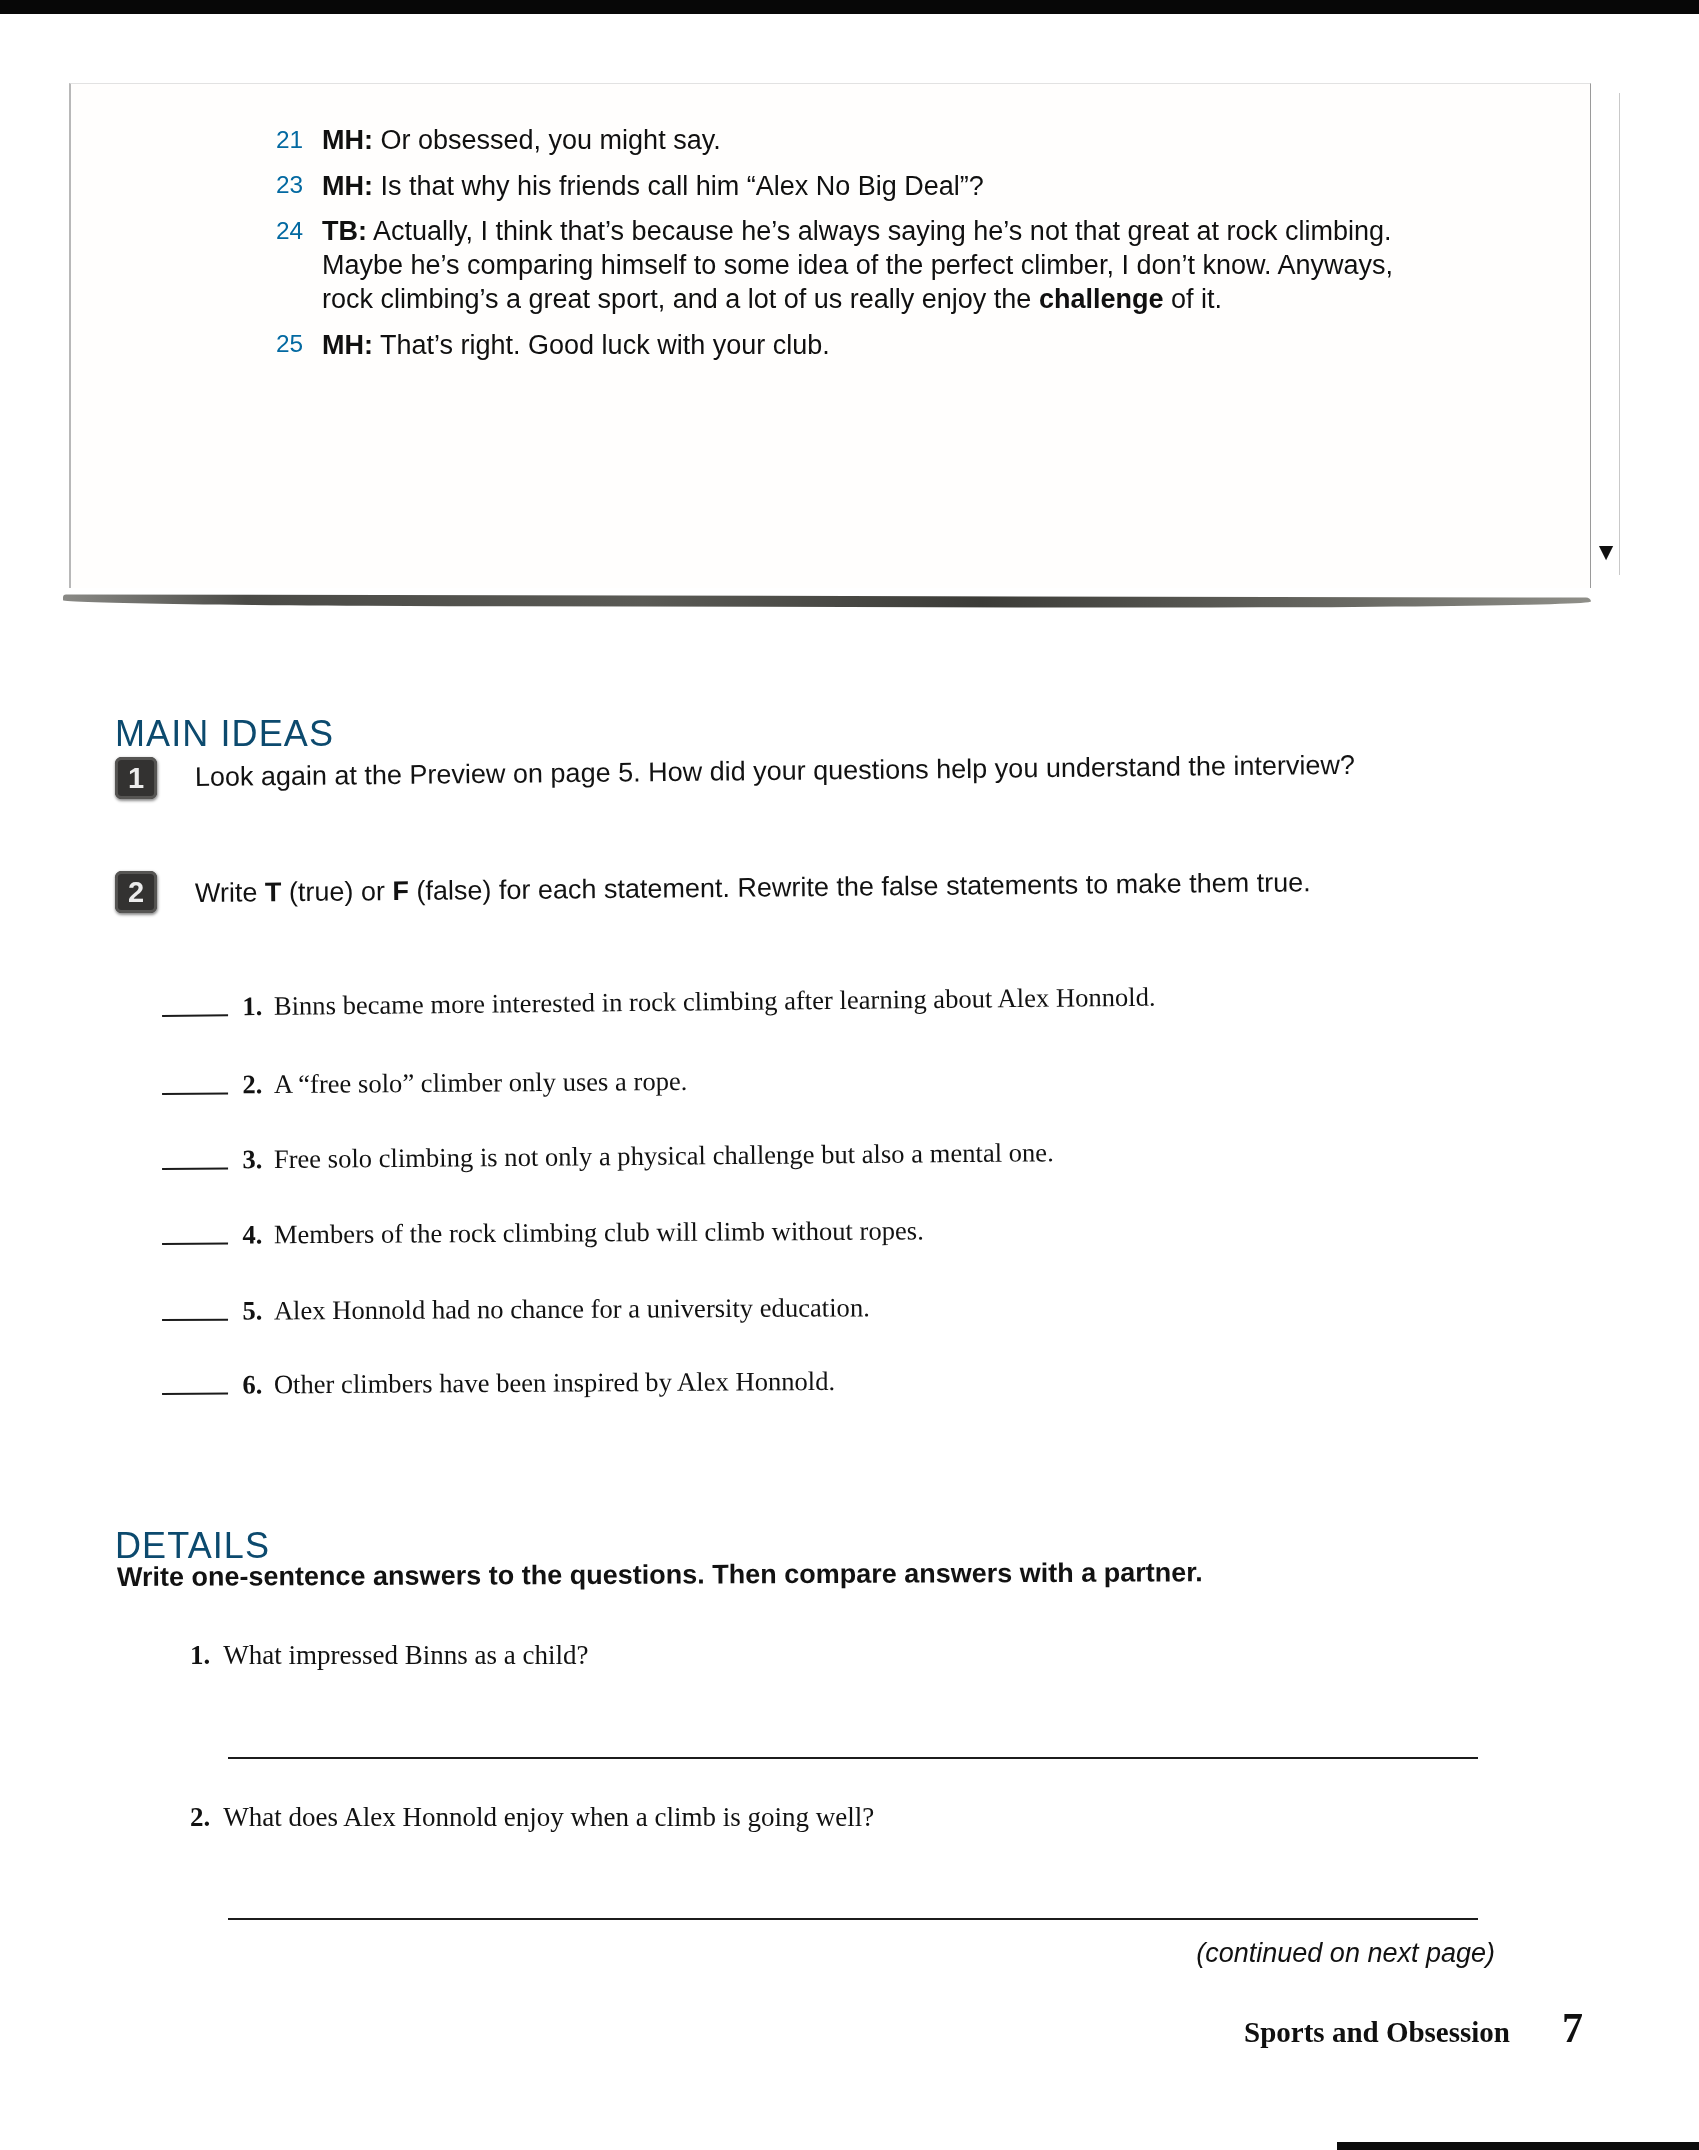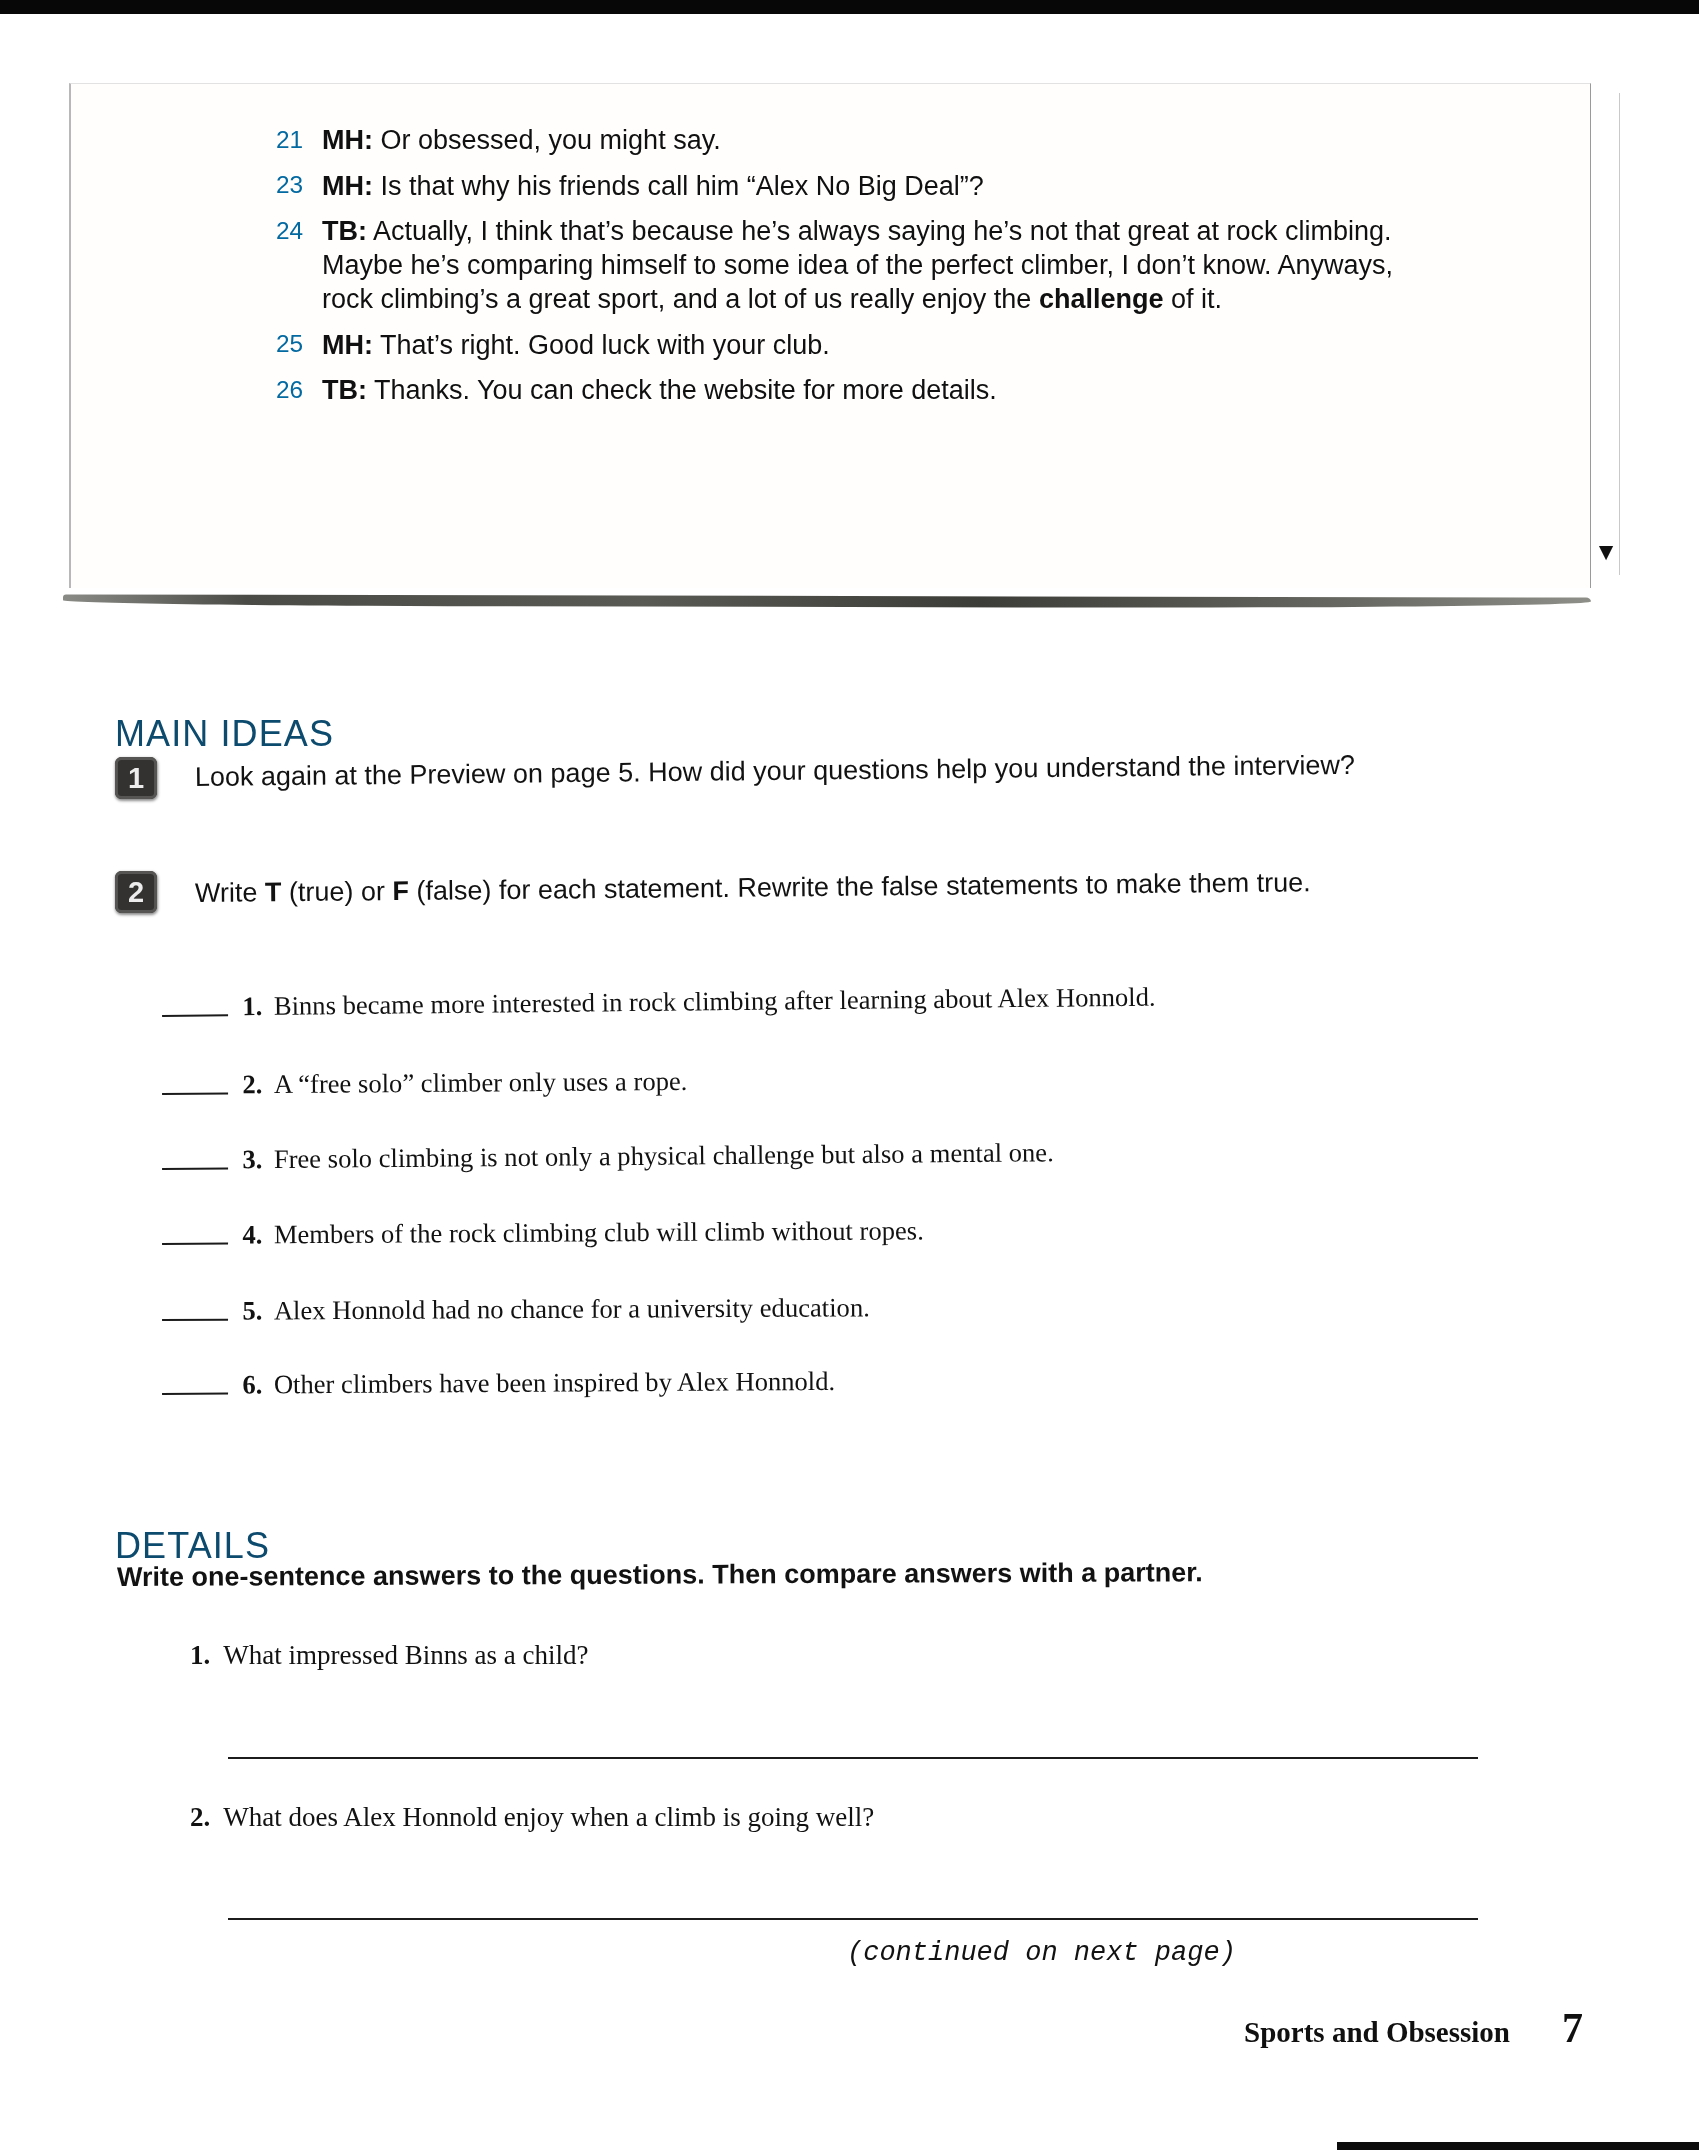--- a/index.html
+++ b/index.html
@@ -110,21 +110,22 @@
   .q2 { top:1802px; }
   .answer-line {
     position:absolute; left:228px; width:1250px; height:0;
     border-top:2.2px solid #1c1c1c;
   }
   .al1 { top:1757px; }
   .al2 { top:1918px; }
 
   .continued {
     position:absolute; left:847px; top:1938px; width:648px;
-    font-family:Liberation Mono, monospace;
+    text-align:right;
+    font-family:Liberation Sans, sans-serif;
     font-style:italic; font-size:27px; color:#121212;
   }
 
   
   .footer {
     position:absolute; top:2004px; right:117px;
     display:flex; align-items:baseline; gap:52px;
   }
   .footer-section {
     font-family:"Liberation Serif", serif;
@@ -156,24 +157,20 @@
     <div class="t-body"><span class="t-speaker">MH:</span> <span>Is that why his friends call him “Alex No Big Deal”?</span></div>
   </div>
   <div class="t-row">
     <div class="t-num">24</div>
     <div class="t-body"><span class="t-speaker">TB:</span> <span>Actually, I think that’s because he’s always saying he’s not that great at rock climbing. Maybe he’s comparing himself to some idea of the perfect climber, I don’t know. Anyways, rock climbing’s a great sport, and a lot of us really enjoy the </span><span class="t-bold">challenge</span><span> of it.</span></div>
   </div>
   <div class="t-row">
     <div class="t-num">25</div>
     <div class="t-body"><span class="t-speaker">MH:</span> <span>That’s right. Good luck with your club.</span></div>
   </div>
-  <div class="t-row">
-    <div class="t-num">26</div>
-    <div class="t-body"><span class="t-speaker">TB:</span> <span>Thanks. You can check the website for more details.</span></div>
-  </div>
 </div>
 
 <h2 class="section-heading h-main">MAIN IDEAS</h2>
 
 <div class="badge badge-1">1</div>
 <div class="exercise-text ex1">Look again at the Preview on page 5. How did your questions help you understand the interview?</div>
 
 <div class="badge badge-2">2</div>
 <div class="exercise-text ex2"><span>Write </span><b>T</b><span> (true) or </span><b>F</b><span> (false) for each statement. Rewrite the false statements to make them true.</span></div>
 

